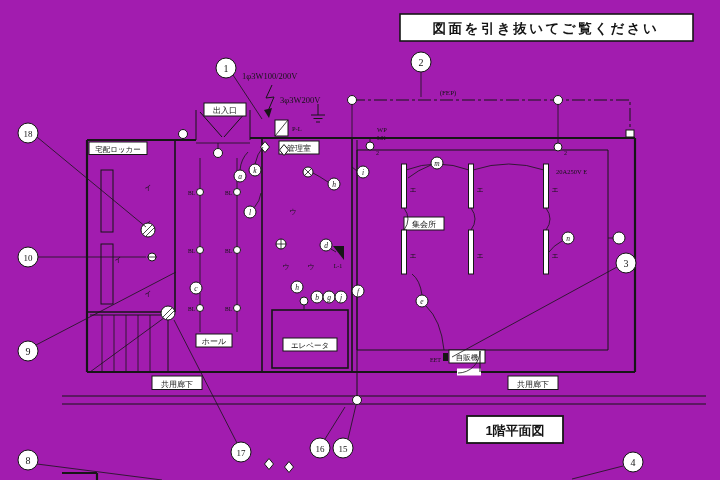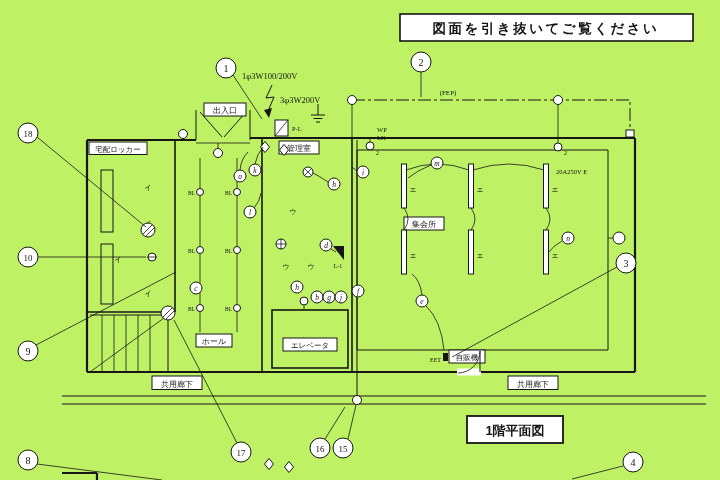--- a/index.html
+++ b/index.html
@@ -1,16 +1,16 @@
 <!DOCTYPE html>
 <html><head>
 <meta charset="utf-8">
 <style>
   html,body{margin:0;padding:0;background:#e9e9e9;}
-  .sheet{width:720px;height:480px;background:#bef264;position:relative;overflow:hidden;}
+  .sheet{width:720px;height:480px;background:#a21caf;position:relative;overflow:hidden;}
   svg{display:block;}
   text{fill:#141414;}
   .jp{font-family:"Liberation Sans",sans-serif;}
   .jpb{font-family:"Liberation Sans",sans-serif;font-weight:bold;}
   .num{font-family:"Liberation Serif",serif;}
   .ltr{font-family:"Liberation Serif",serif;font-style:italic;}
   .w2{stroke:#161616;stroke-width:2.2;fill:none;}
   .w16{stroke:#161616;stroke-width:1.6;fill:none;}
   .w1{stroke:#161616;stroke-width:1;fill:none;}
   .w08{stroke:#161616;stroke-width:0.8;fill:none;}

